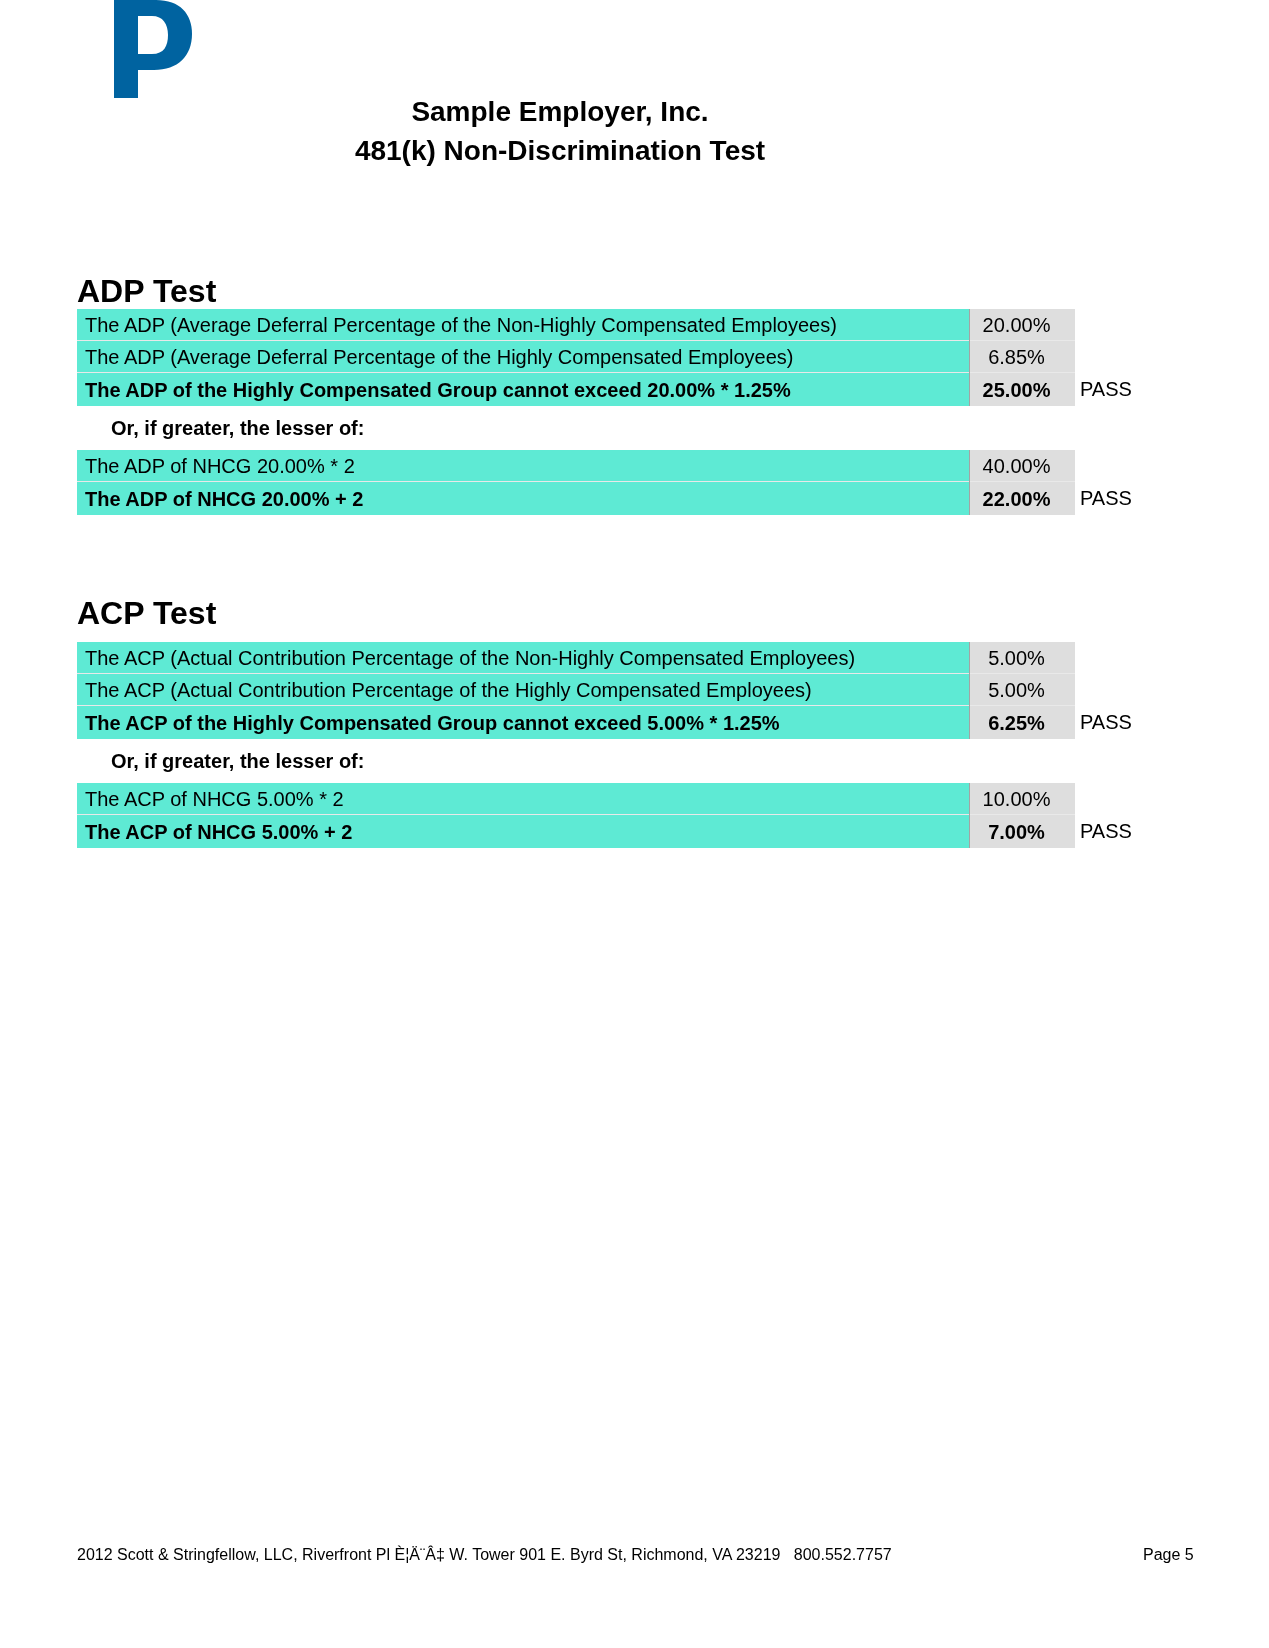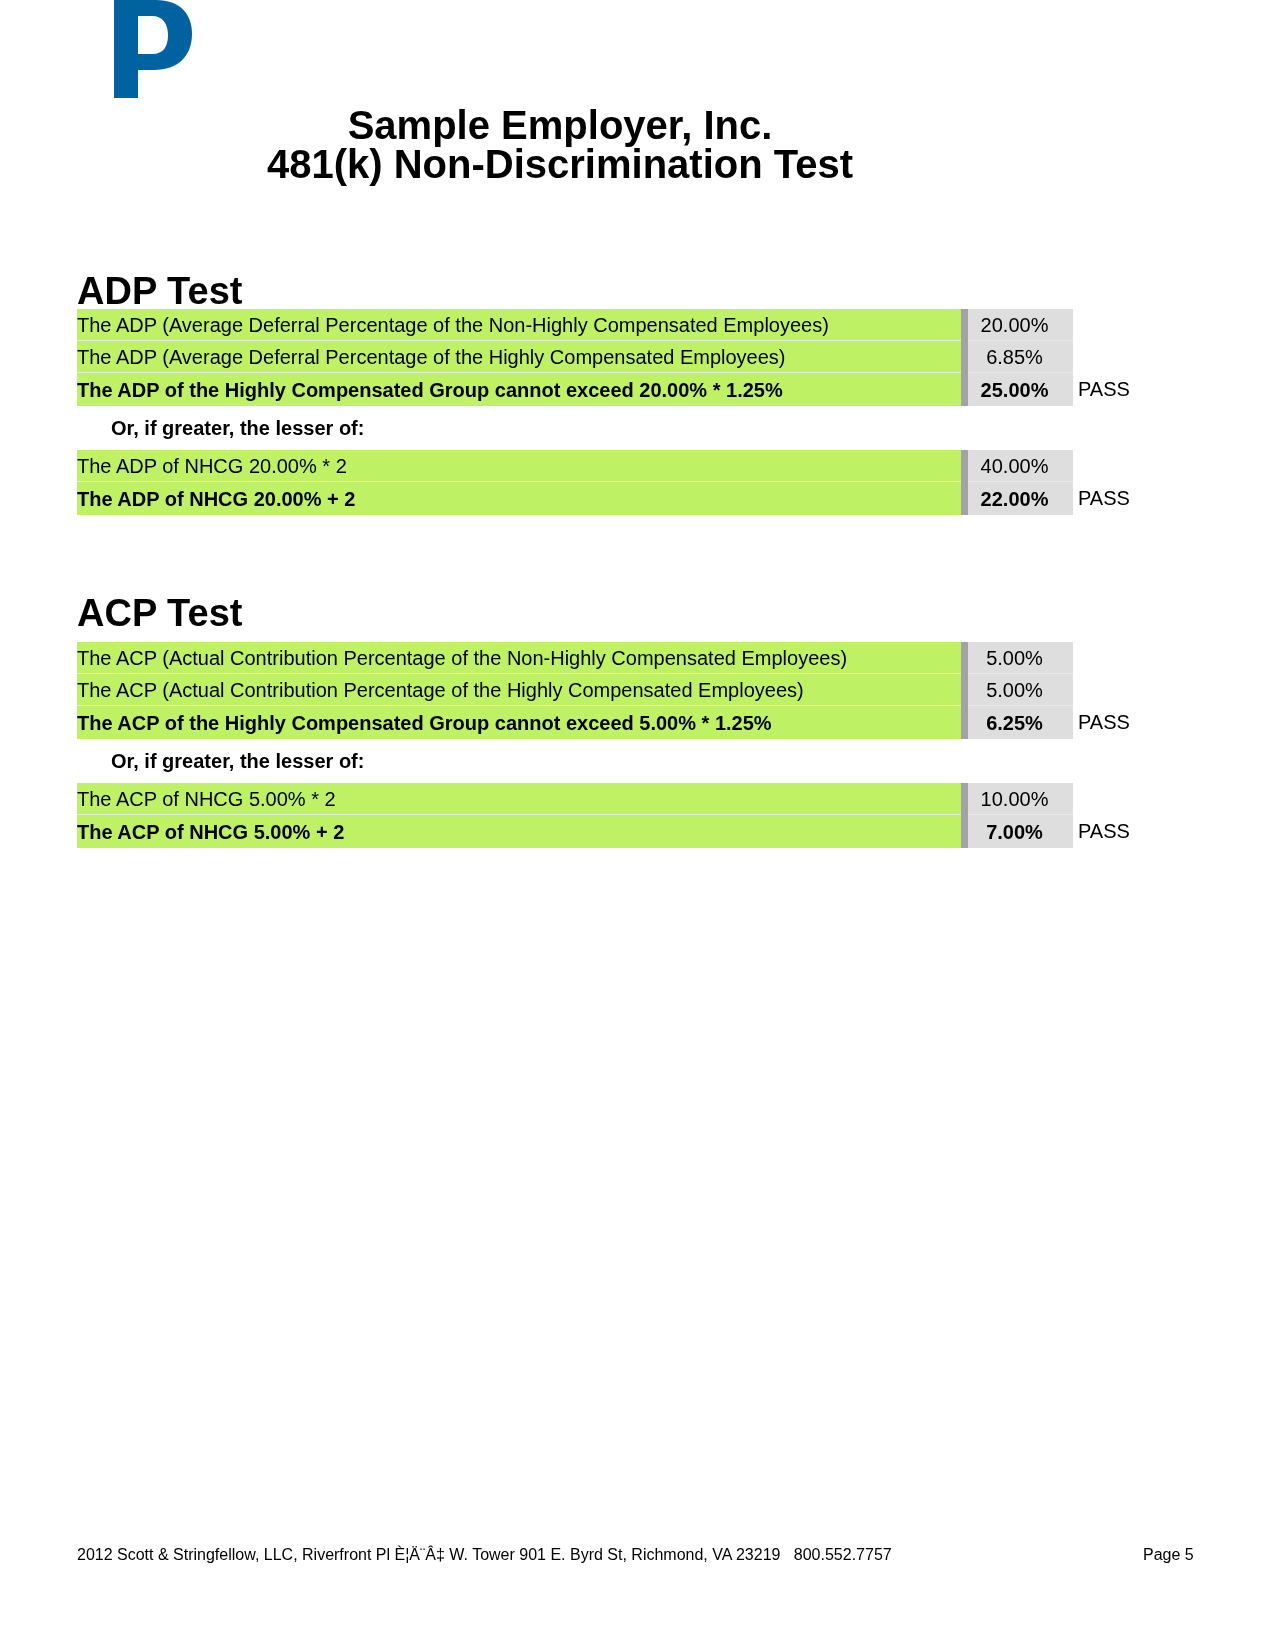--- a/index.html
+++ b/index.html
@@ -5,32 +5,32 @@
     html, body { margin: 0; padding: 0; background: #ffffff; }
     body {
       width: 1269px; height: 1648px; position: relative; overflow: hidden;
       font-family: "Liberation Sans", sans-serif; color: #000;
     }
     .logo {
       position: absolute; left: 112px; top: 0px; width: 82px; height: 100px;
     }
     .logo svg { display: block; }
     .title-block {
-      position: absolute; left: 0; width: 1120px; top: 106px;
-      text-align: center; font-weight: bold; font-size: 40px; line-height: 39px;
+      position: absolute; left: 0; width: 1120px; top: 92px;
+      text-align: center; font-weight: bold; font-size: 28px; line-height: 39px;
     }
     .section-heading {
-      position: absolute; left: 77px; font-weight: bold; font-size: 38px; line-height: 30px;
+      position: absolute; left: 77px; font-weight: bold; font-size: 32px; line-height: 30px;
     }
     .test-table {
       position: absolute; left: 77px; width: 1100px;
       border-collapse: collapse; table-layout: fixed;
     }
     .test-table td { padding: 0; height: 31px; font-size: 20px; line-height: 20px; white-space: nowrap; }
-    .test-table .label { width: 884px; background: #bef264; border-right: 7px solid #a3a3a3; }
+    .test-table .label { width: 884px; padding-left: 8px; background: #5eead4; border-right: 1px solid #a3a3a3; }
     .test-table .value { width: 93px; padding-right: 12px; text-align: center; background: #dedede; }
     .test-table .result { width: 100px; padding-left: 5px; background: #ffffff; margin-left: 8px; }
     .test-table tr.shaded + tr.shaded td.label,
     .test-table tr.shaded + tr.shaded td.value { border-top: 1px solid #e9e9e9; }
     .test-table tr.sub td { height: 44px; background: #ffffff; }
     .test-table tr.sub .sub-label { padding-left: 34px; font-weight: bold; border-right: none; background: #fff; }
     .test-table tr.last td.label, .test-table tr.last td.value { height: 33px; font-weight: bold; }
     .footer {
       position: absolute; top: 1545px; left: 77px; width: 1120px; font-size: 16px; line-height: 20px;
     }

